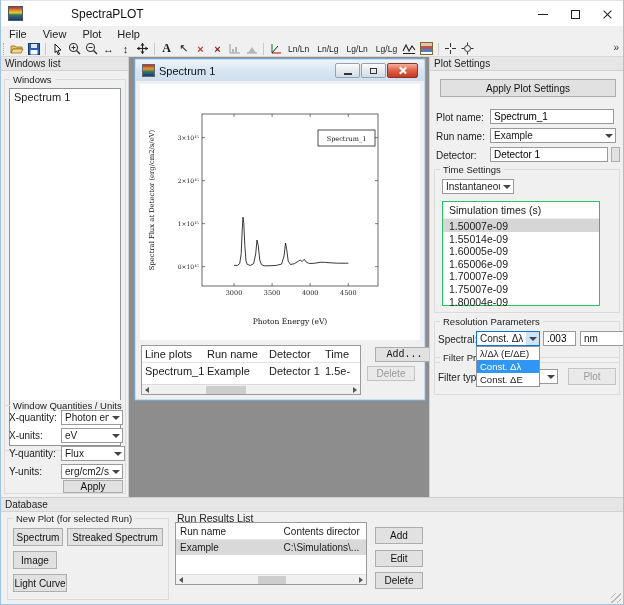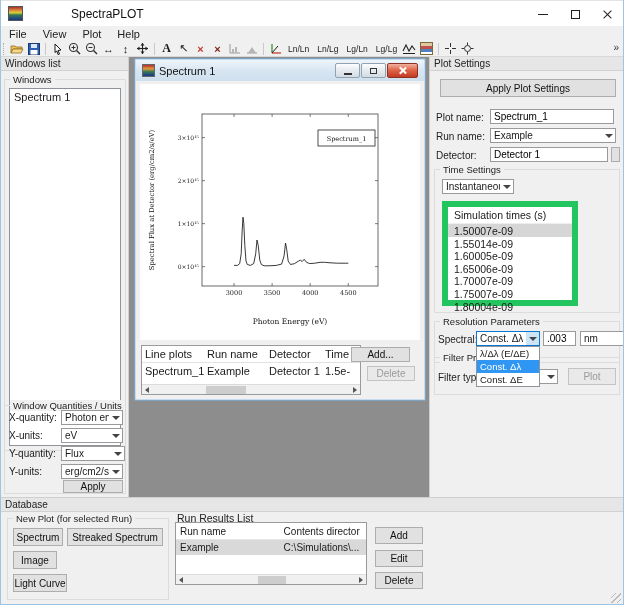--- a/index.html
+++ b/index.html
@@ -87,21 +87,21 @@
   .lp-cell { font-size:11px; padding:2px 3px; white-space:nowrap; overflow:hidden; }
   .lp-head .lp-cell { border-bottom:1px solid #e2e2e2; }
   .c0{width:62px;} .c1{width:62px;} .c2{width:56px;} .c3{width:38px;}
   .hscroll { position:absolute; left:0; bottom:0; width:100%; height:10px; background:#f0f0f0; border-top:1px solid #dcdcdc; }
   .hs-arrow { position:absolute; top:0; width:10px; height:10px; display:flex; align-items:center; justify-content:center; }
   .tri-left { width:0;height:0;border-top:3px solid transparent;border-bottom:3px solid transparent;border-right:4px solid #555; }
   .tri-right{ width:0;height:0;border-top:3px solid transparent;border-bottom:3px solid transparent;border-left:4px solid #555; }
   .hs-thumb { position:absolute; top:1px; height:8px; background:#cdcdcd; }
 
   
-  .sim-list { position:absolute; left:12px; top:144px; width:136px; height:105px; background:#fff; border:6px solid #22c55e; font-size:10.5px; }
+  .sim-list { position:absolute; left:12px; top:144px; width:158px; height:105px; background:#fff; border:1px solid #22c55e; font-size:10.5px; }
   .sim-head { padding:2px 6px; border-bottom:1px solid #eee; }
   .sim-item { padding:1px 6px; height:12.6px; }
   .sim-item.selected { background:#d6d6d6; }
   .popup { position:absolute; left:46px; top:289px; width:64px; background:#fff; border:1px solid #8f949b; z-index:20; }
   .popup-item { font-size:9.5px; padding:1px 3px; white-space:nowrap; }
   .popup-item.selected { background:#2f96f3; color:#fff; }
 
   
   .bottom { position:absolute; left:0; top:497px; width:100%; height:108px; background:#f0f0f0; border-top:1px solid #cfcfcf; }
   .db-table { position:absolute; left:174px; top:24px; width:192px; height:63px; background:#fff; border:1px solid #9a9a9a; overflow:hidden; }
@@ -382,21 +382,21 @@
         <div class="hscroll">
           <span class="hs-arrow" style="left:0;">
               <span class="tri-left"></span>
             </span>
           <span class="hs-arrow" style="right:0;">
               <span class="tri-right"></span>
             </span>
           <span class="hs-thumb" style="left:64px; width:40px;"></span>
         </div>
       </div>
-      <div class="btn" style="left:216px; top:288px; width:59px; height:15px;">Add...</div>
+      <div class="btn" style="left:240px; top:288px; width:59px; height:15px;font-family:Liberation Mono, monospace;">Add...</div>
       <div class="btn disabled" style="left:232px; top:307px; width:48px; height:15px;">Delete</div>
     </div>
   </div>
 
   <div class="right-panel">
     <div class="panel-header" style="top:0;">Plot Settings</div>
     <div class="btn" style="left:10px; top:22px; width:176px; height:18px;">Apply Plot Settings</div>
 
     <span class="field-label" style="left:6px; top:55px;">Plot name:</span>
     <input class="tinput" style="left: 60px; top: 52px; width: 124px;" value="Spectrum_1">

